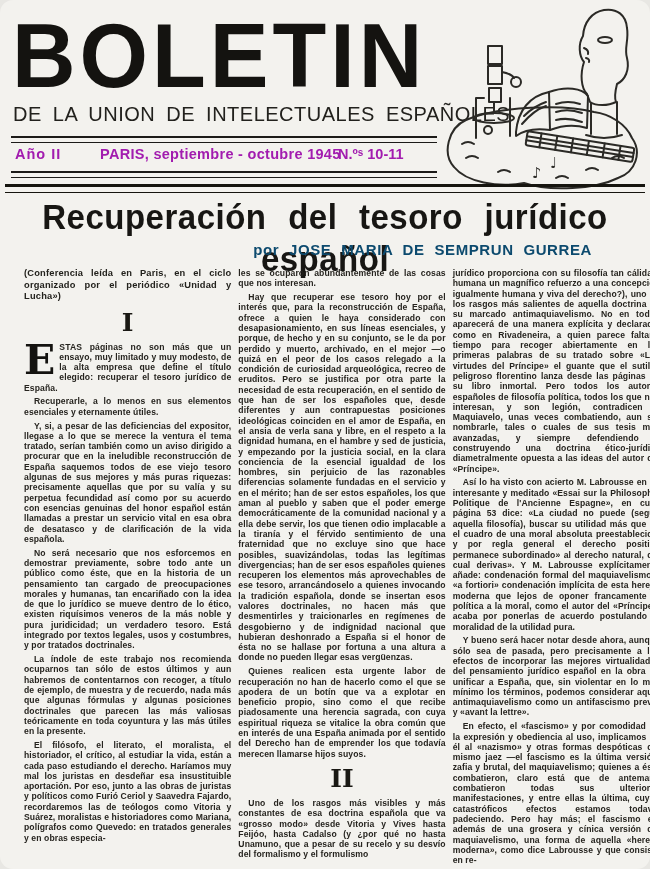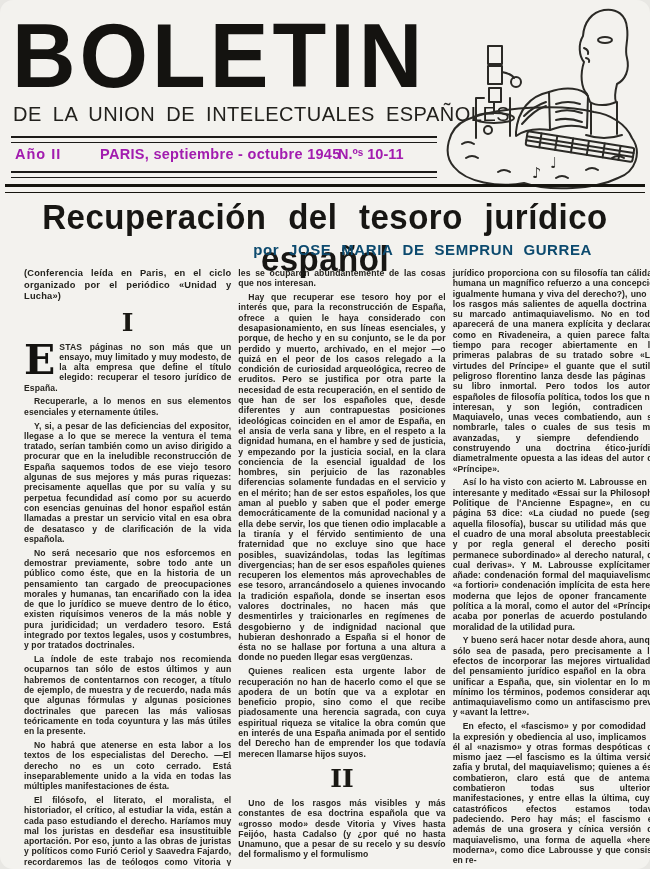--- a/index.html
+++ b/index.html
@@ -139,21 +139,20 @@
   <main class="columns">
 
     <div class="col">
       <p class="note">(Conferencia leída en Paris, en el ciclo organizado por el periódico «Unidad y Lucha»)</p>
       <div class="sec-head">I</div>
       <p class="para"><span class="dropcap">E</span><span>STAS páginas no son más que un ensayo, muy limitado y muy modesto, de la alta empresa que define el título elegido: recuperar el tesoro jurídico de España.</span></p>
       <p class="para indent">Recuperarle, a lo menos en sus elementos esenciales y eternamente útiles.</p>
       <p class="para indent">Y, si, a pesar de las deficiencias del expositor, llegase a lo que se merece la ventura el tema tratado, serían también como un aviso dirigido a procurar que en la ineludible reconstrucción de España saquemos todos de ese viejo tesoro algunas de sus mejores y más puras riquezas: precisamente aquellas que por su valía y su perpetua fecundidad así como por su acuerdo con esencias genuinas del honor español están llamadas a prestar un servicio vital en esa obra de desatasco y de clarificación de la vida española.</p>
       <p class="para indent">No será necesario que nos esforcemos en demostrar previamente, sobre todo ante un público como éste, que en la historia de un pensamiento tan cargado de preocupaciones morales y humanas, tan encariñado con la idea de que lo jurídico se mueve dentro de lo ético, existen riquísimos veneros de la más noble y pura juridicidad; un verdadero tesoro. Está integrado por textos legales, usos y costumbres, y por tratados doctrinales.</p>
       <p class="para indent">La índole de este trabajo nos recomienda ocuparnos tan sólo de estos últimos y aun habremos de contentarnos con recoger, a título de ejemplo, de muestra y de recuerdo, nada más que algunas fórmulas y algunas posiciones doctrinales que parecen las más valiosas teóricamente en toda coyuntura y las más útiles en la presente.</p>
-      <p class="para indent">No habrá que atenerse en esta labor a los textos de los especialistas del Derecho. —El derecho no es un coto cerrado. Está inseparablemente unido a la vida en todas las múltiples manifestaciones de ésta.</p>
       <p class="para indent">El filósofo, el literato, el moralista, el historiador, el crítico, al estudiar la vida, están a cada paso estudiando el derecho. Haríamos muy mal los juristas en desdeñar esa insustituible aportación. Por eso, junto a las obras de juristas y políticos como Furió Ceriol y Saavedra Fajardo, recordaremos las de teólogos como Vitoria y Suárez, moralistas e historiadores como Mariana, polígrafos como Quevedo: en tratados generales y en obras especia-</p>
     </div>
 
     <div class="col">
       <p class="para">les se ocuparon abundantemente de las cosas que nos interesan.</p>
       <p class="para indent">Hay que recuperar ese tesoro hoy por el interés que, para la reconstrucción de España, ofrece a quien le haya considerado con desapasionamiento, en sus líneas esenciales, y porque, de hecho y en su conjunto, se le da por perdido y muerto, archivado, en el mejor —o quizá en el peor de los casos relegado a la condición de curiosidad arqueológica, recreo de eruditos. Pero se justifica por otra parte la necesidad de esta recuperación, en el sentido de que han de ser los españoles que, desde diferentes y aun contrapuestas posiciones ideológicas coinciden en el amor de España, en el ansia de verla sana y libre, en el respeto a la dignidad humana, en el hambre y sed de justicia, y empezando por la justicia social, en la clara conciencia de la esencial igualdad de los hombres, sin perjuicio de las razonables diferencias solamente fundadas en el servicio y en el mérito; han de ser estos españoles, los que aman al pueblo y saben que el poder emerge democráticamente de la comunidad nacional y a ella debe servir, los que tienen odio implacable a la tiranía y el férvido sentimiento de una fraternidad que no excluye sino que hace posibles, suavizándolas, todas las legítimas divergencias; han de ser esos españoles quienes recuperen los elementos más aprovechables de ese tesoro, arrancándoselo a quienes invocando la tradición española, donde se insertan esos valores doctrinales, no hacen más que desmentirles y traicionarles en regímenes de desgobierno y de indignidad nacional que hubieran deshonrado a España si el honor de ésta no se hallase por fortuna a una altura a donde no pueden llegar esas vergüenzas.</p>
       <p class="para indent">Quienes realicen esta urgente labor de recuperación no han de hacerlo como el que se apodera de un botín que va a explotar en beneficio propio, sino como el que recibe piadosamente una herencia sagrada, con cuya espiritual riqueza se vitalice la obra común que en interés de una España animada por el sentido del Derecho han de emprender los que todavía merecen llamarse hijos suyos.</p>
       <div class="sec-head">II</div>
       <p class="para indent">Uno de los rasgos más visibles y más constantes de esa doctrina española que va «grosso modo» desde Vitoria y Vives hasta Feijóo, hasta Cadalso (y ¿por qué no hasta Unamuno, que a pesar de su recelo y su desvío del formalismo y el formulismo</p>
     </div>

